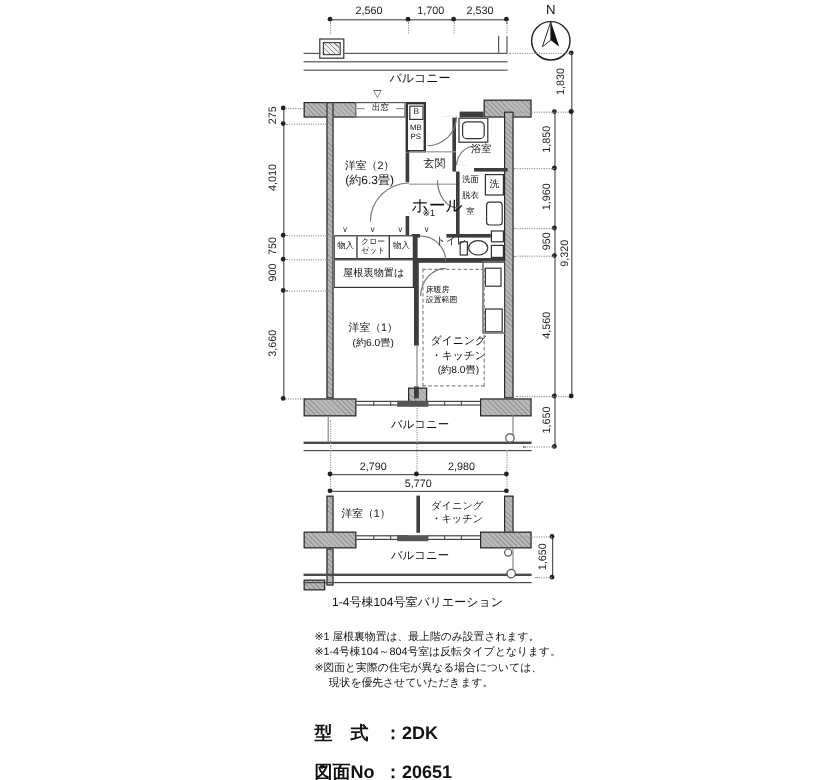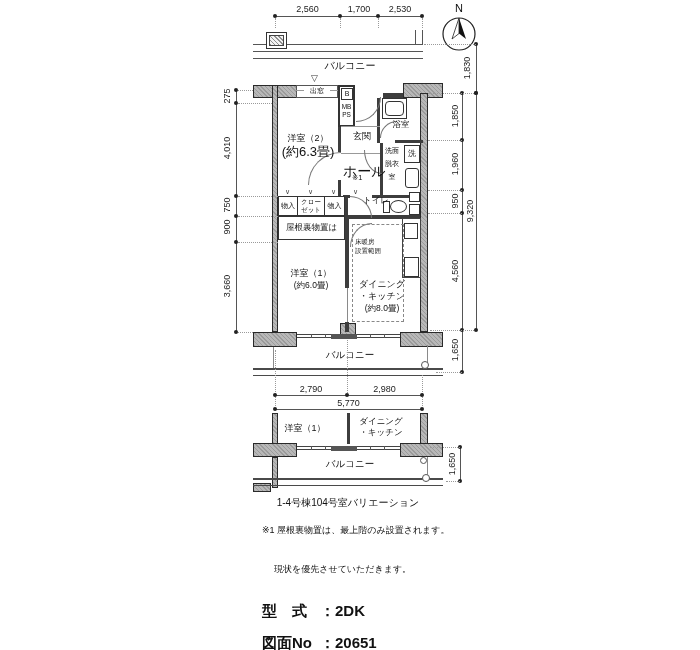--- a/index.html
+++ b/index.html
@@ -142,21 +142,21 @@
   <div class="lbl c" style="left:324px;top:202px;width:21px;font-size:7px">物入</div>
   <div class="mark" style="left:285px;top:188px">∨</div>
   <div class="mark" style="left:308px;top:188px">∨</div>
   <div class="mark" style="left:331px;top:188px">∨</div>
   <div class="mark" style="left:353px;top:188px">∨</div>
 
   <div class="box" style="left:278px;top:216px;width:67px;height:24px"></div>
   <div class="lbl c" style="left:281px;top:223px;width:61px;font-size:8.5px">屋根裏物置は</div>
 
   <div class="lbl c" style="left:276px;top:133px;width:64px">洋室（2）</div>
-  <div class="lbl c" style="left:276px;top:145px;width:64px;font-size:13px">(約6.3畳)</div>
+  <div class="lbl c" style="left:276px;top:145px;width:64px;font-size:10px">(約6.3畳)</div>
   <div class="lbl c" style="left:344px;top:131px;width:36px">玄関</div>
   <div class="lbl c" style="left:383px;top:120px;width:36px;font-size:8.5px">浴室</div>
   <div class="lbl c" style="left:384px;top:147px;width:16px;font-size:7px">洗面</div>
   <div class="lbl c" style="left:384px;top:160px;width:16px;font-size:7px">脱衣</div>
   <div class="lbl c" style="left:384px;top:173px;width:16px;font-size:7px">室</div>
   <div class="lbl c" style="left:343px;top:163px;width:36px;font-size:14px">ホール</div>
   <div class="lbl" style="left:352px;top:174px;font-size:7.5px">※1</div>
   <div class="lbl c" style="left:360px;top:196px;width:32px;font-size:8.5px">トイレ</div>
   <div class="lbl c" style="left:279px;top:268px;width:64px">洋室（1）</div>
   <div class="lbl c" style="left:279px;top:281px;width:64px;font-size:8.5px">(約6.0畳)</div>
@@ -261,20 +261,22 @@
   <div class="drain" style="left:422px;top:474px;width:8px;height:8px"></div>
   <div class="bl" style="left:460px;top:447px;height:34px"></div>
   <div class="dt" style="left:458px;top:445px"></div>
   <div class="dt" style="left:458px;top:479px"></div>
   <div class="doth" style="left:430px;top:447px;width:30px"></div>
   <div class="doth" style="left:446px;top:481px;width:14px"></div>
   <div class="vdim" style="left:432px;top:459px">1,650</div>
   <div class="lbl c" style="left:272px;top:497px;width:152px;font-size:10px">1-4号棟104号室バリエーション</div>
 
   <div class="note" style="left:262px;top:524px">※1 屋根裏物置は、最上階のみ設置されます。</div>
+  <div class="note" style="left:262px;top:537px">※1-4号棟104～804号室は反転タイプとなります。</div>
+  <div class="note" style="left:262px;top:550px">※図面と実際の住宅が異なる場合については、</div>
   <div class="note" style="left:274px;top:563px">現状を優先させていただきます。</div>
 
   <div class="info-row" style="left:262px;top:602px">
     <span class="il">型　式</span><span>：</span><span>2DK</span>
   </div>
   <div class="info-row" style="left:262px;top:634px">
     <span class="il">図面No</span><span>：</span><span>20651</span>
   </div>
 
 </div>

